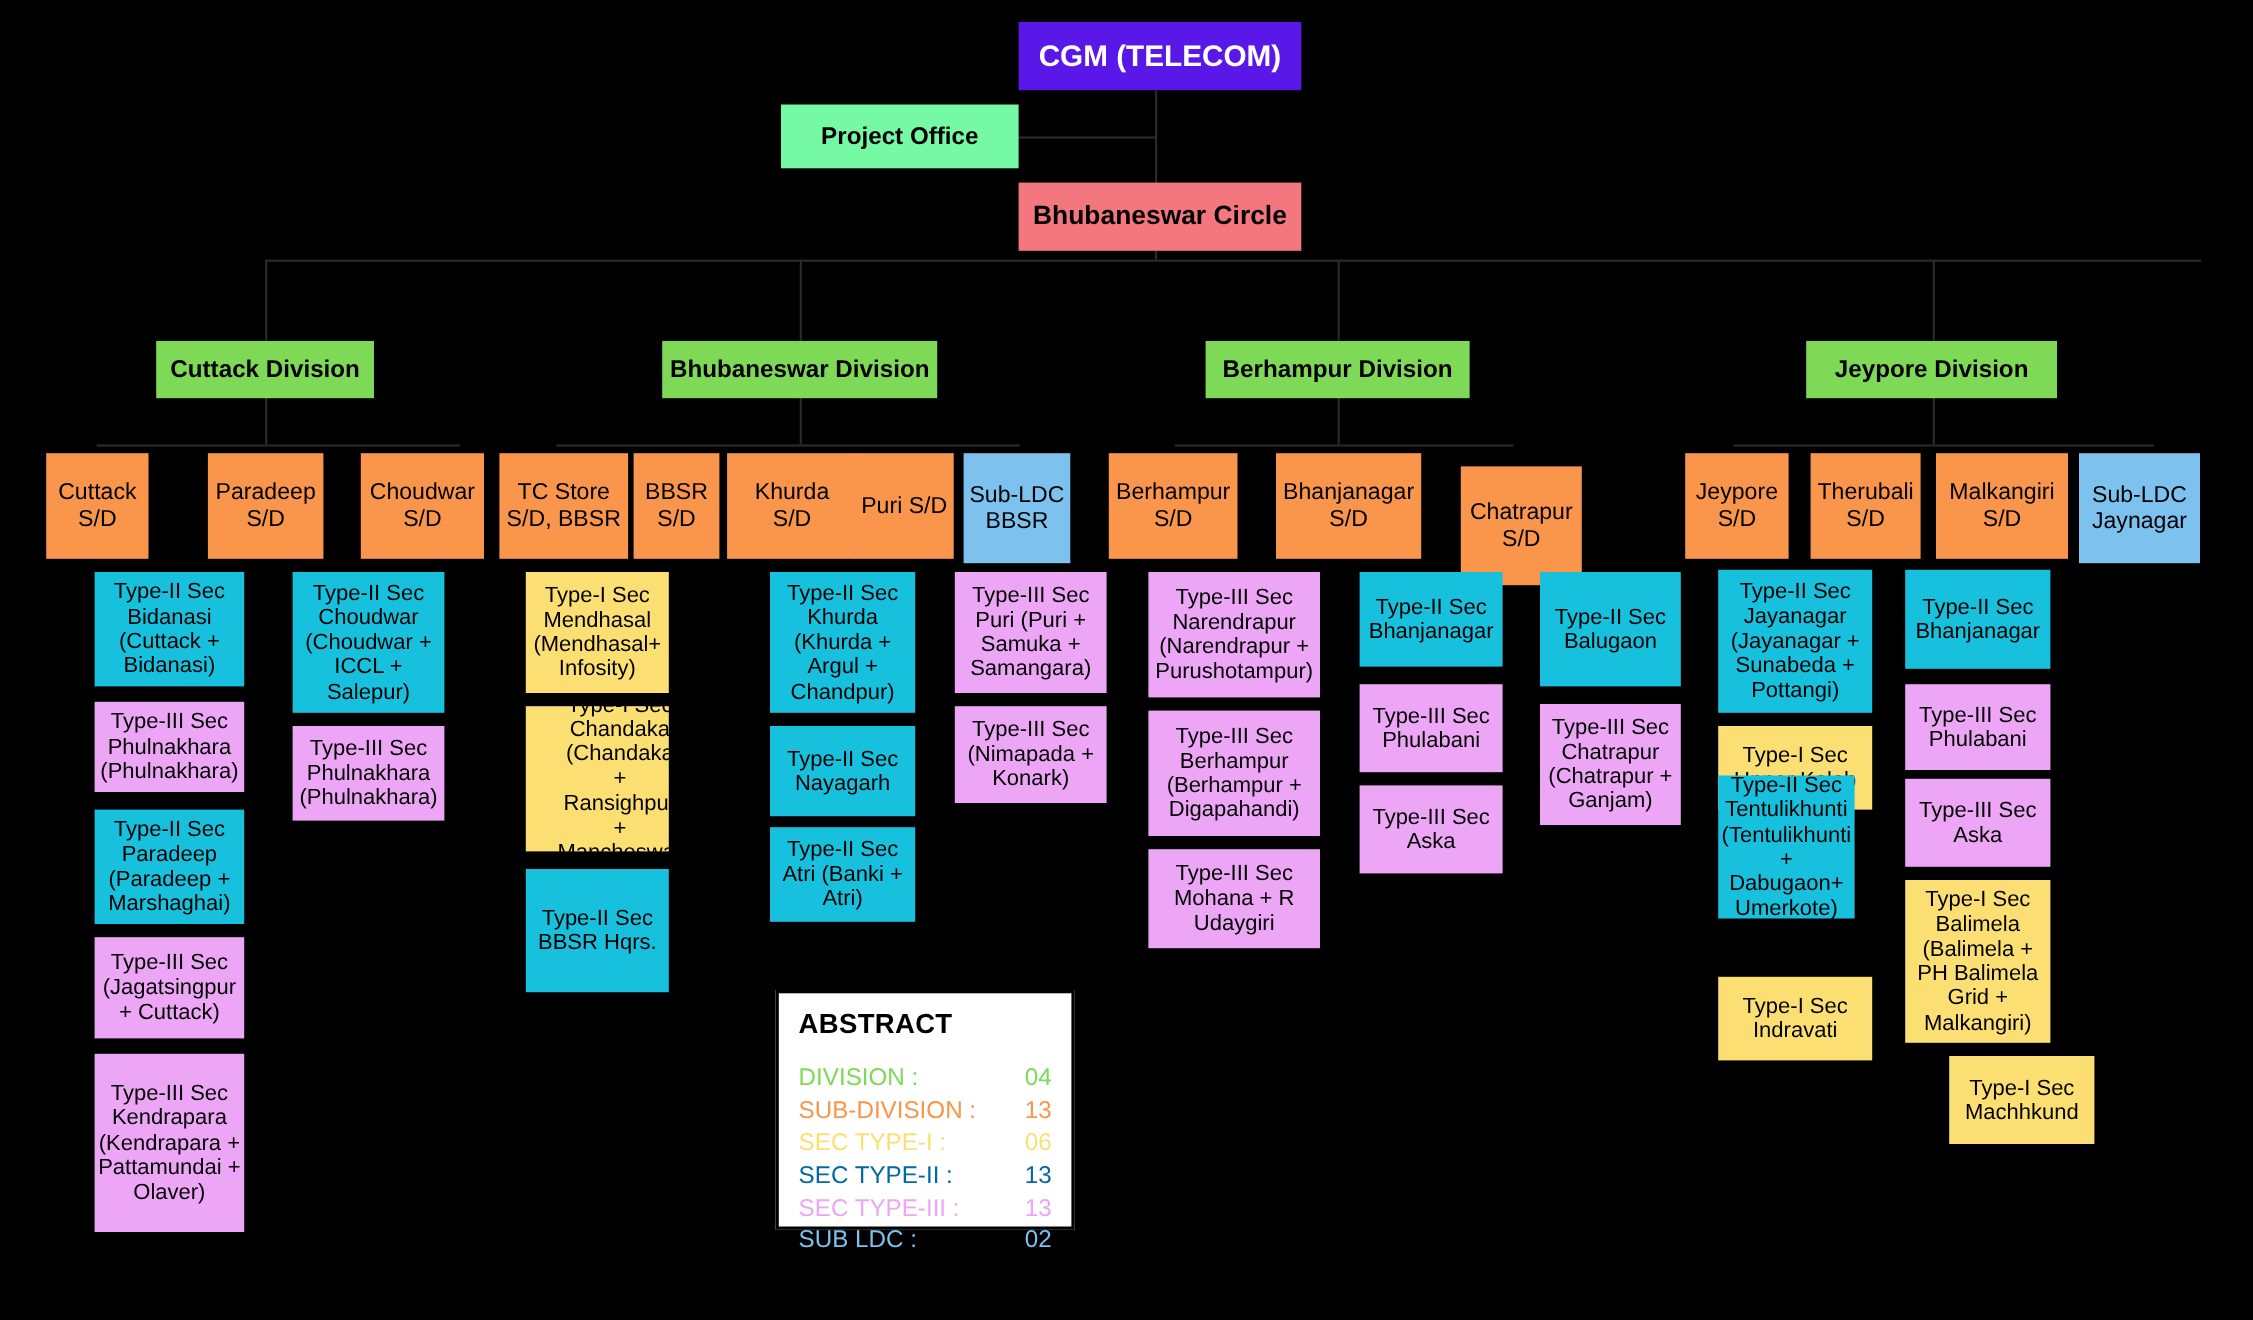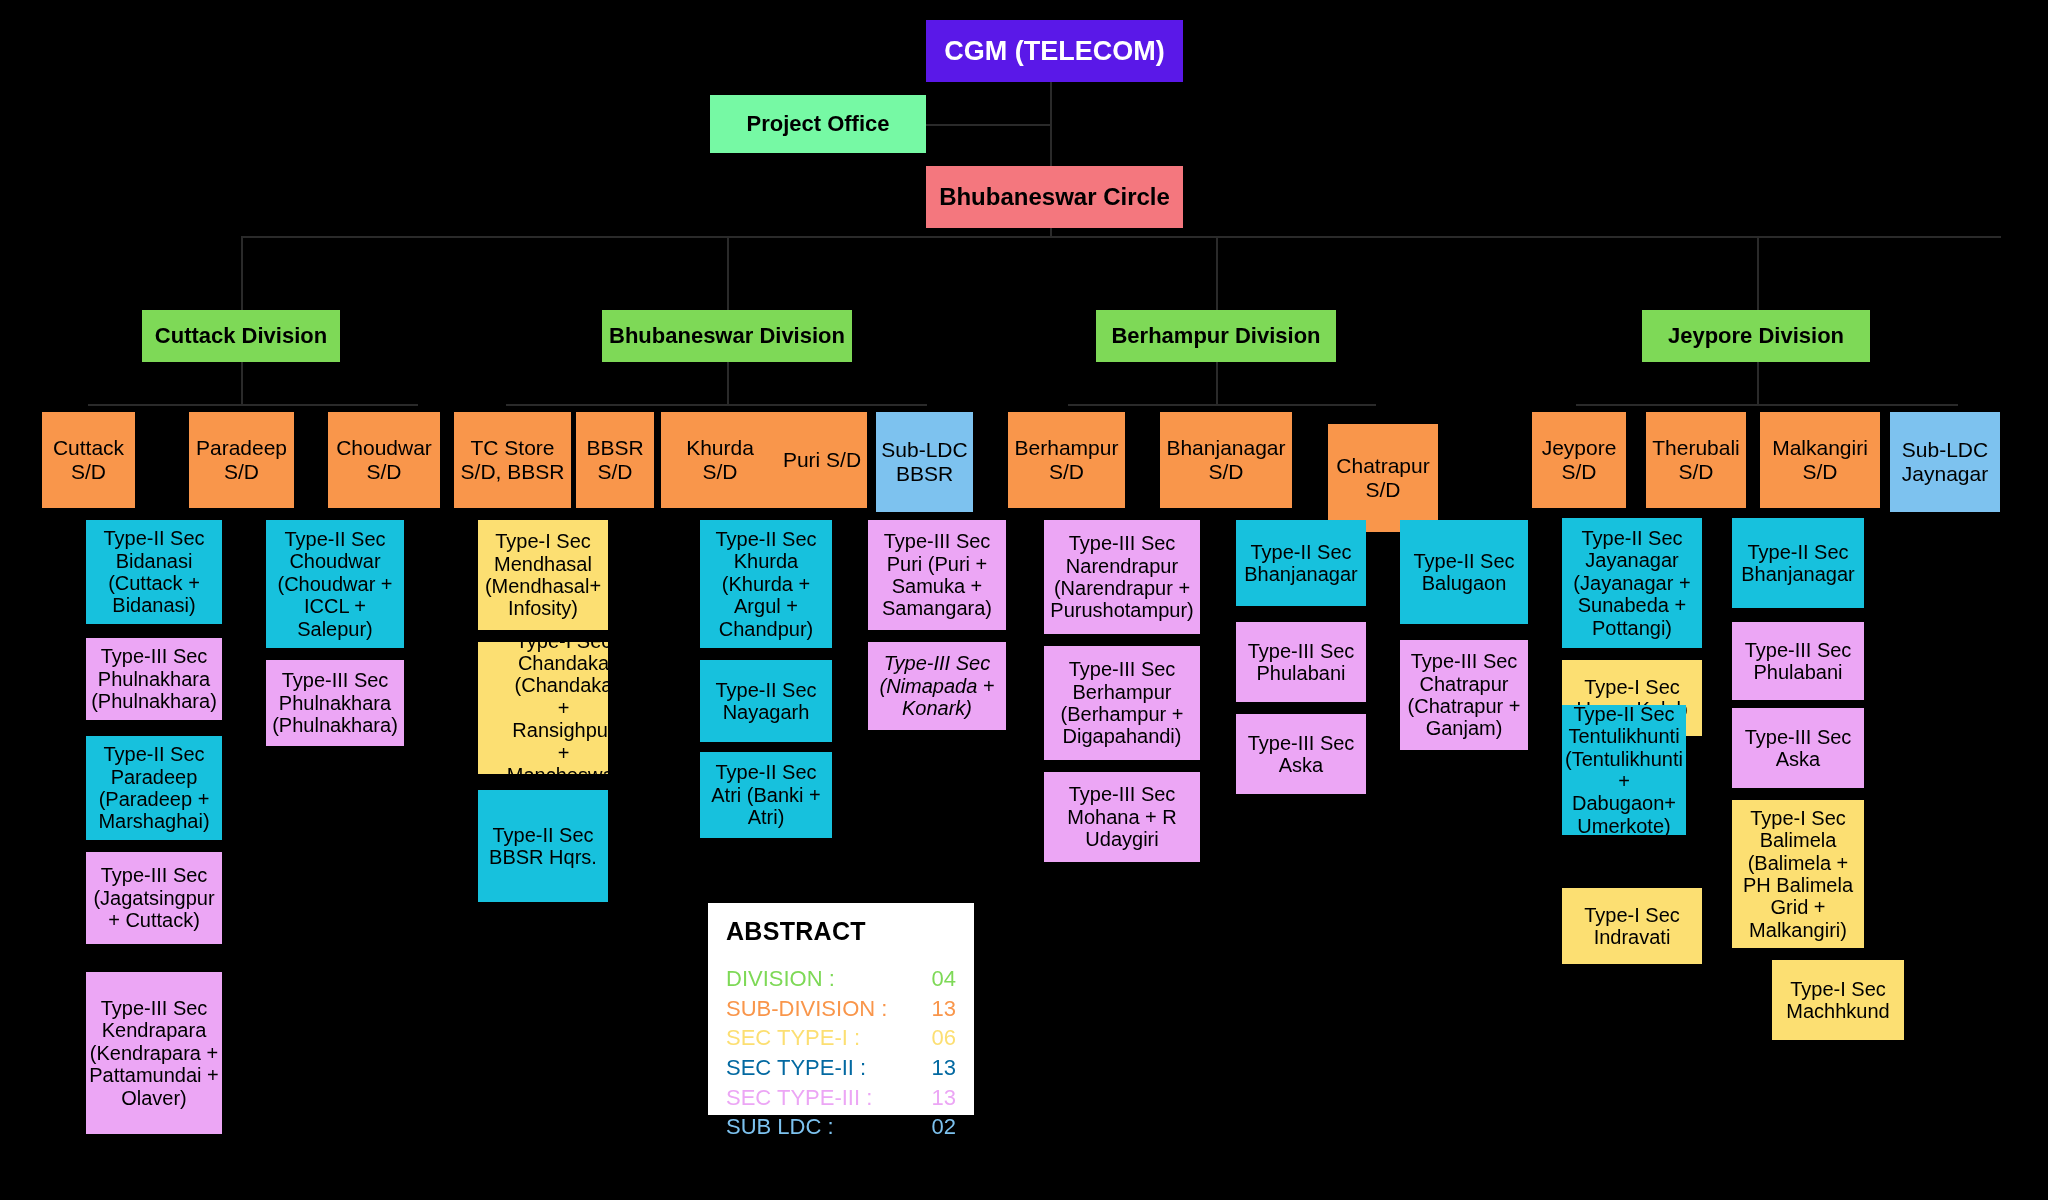--- a/index.html
+++ b/index.html
@@ -102,35 +102,35 @@
 S/D</div>
   <div class="node sd" style="left:1760px;top:412px;width:120px;height:96px;">Malkangiri
 S/D</div>
   <div class="node subldc" style="left:1890px;top:412px;width:110px;height:100px;">Sub-LDC
 Jaynagar</div>
 
   <div class="node t2" style="left:86px;top:520px;width:136px;height:104px;">Type-II Sec Bidanasi (Cuttack + Bidanasi)</div>
   <div class="node t3" style="left:86px;top:638px;width:136px;height:82px;">Type-III Sec Phulnakhara (Phulnakhara)</div>
   <div class="node t2" style="left:86px;top:736px;width:136px;height:104px;">Type-II Sec Paradeep (Paradeep + Marshaghai)</div>
   <div class="node t3" style="left:86px;top:852px;width:136px;height:92px;">Type-III Sec (Jagatsingpur + Cuttack)</div>
-  <div class="node t3" style="left:86px;top:958px;width:136px;height:162px;margin-top:14px;">Type-III Sec Kendrapara (Kendrapara + Pattamundai + Olaver)</div>
+  <div class="node t3" style="left:86px;top:958px;width:136px;height:162px;">Type-III Sec Kendrapara (Kendrapara + Pattamundai + Olaver)</div>
 
   <div class="node t2" style="left:266px;top:520px;width:138px;height:128px;">Type-II Sec Choudwar (Choudwar + ICCL + Salepur)</div>
   <div class="node t3" style="left:266px;top:660px;width:138px;height:86px;">Type-III Sec Phulnakhara (Phulnakhara)</div>
 
   <div class="node t1" style="left:478px;top:520px;width:130px;height:110px;">Type-I Sec Mendhasal (Mendhasal+ Infosity)</div>
   <div class="node t1" style="left:478px;top:642px;width:130px;height:132px;padding-left:44px;">Type-I Sec Chandaka (Chandaka + Ransighpur + Mancheswar</div>
   <div class="node t2" style="left:478px;top:790px;width:130px;height:112px;">Type-II Sec BBSR Hqrs.</div>
 
   <div class="node t2" style="left:700px;top:520px;width:132px;height:128px;">Type-II Sec Khurda (Khurda + Argul + Chandpur)</div>
   <div class="node t2" style="left:700px;top:660px;width:132px;height:82px;">Type-II Sec Nayagarh</div>
   <div class="node t2" style="left:700px;top:752px;width:132px;height:86px;">Type-II Sec Atri (Banki + Atri)</div>
 
   <div class="node t3" style="left:868px;top:520px;width:138px;height:110px;">Type-III Sec Puri (Puri + Samuka + Samangara)</div>
-  <div class="node t3" style="left:868px;top:642px;width:138px;height:88px;font-style:italic;">Type-III Sec (Nimapada + Konark)</div>
+  <div class="node t3" style="left:868px;top:642px;width:138px;height:88px;">Type-III Sec (Nimapada + Konark)</div>
 
   <div class="node t3" style="left:1044px;top:520px;width:156px;height:114px;">Type-III Sec Narendrapur (Narendrapur + Purushotampur)</div>
   <div class="node t3" style="left:1044px;top:646px;width:156px;height:114px;">Type-III Sec Berhampur (Berhampur + Digapahandi)</div>
   <div class="node t3" style="left:1044px;top:772px;width:156px;height:90px;">Type-III Sec Mohana + R Udaygiri</div>
 
   <div class="node t2" style="left:1236px;top:520px;width:130px;height:86px;">Type-II Sec Bhanjanagar</div>
   <div class="node t3" style="left:1236px;top:622px;width:130px;height:80px;">Type-III Sec Phulabani</div>
   <div class="node t3" style="left:1236px;top:714px;width:130px;height:80px;">Type-III Sec Aska</div>
 
   <div class="node t2" style="left:1400px;top:520px;width:128px;height:104px;">Type-II Sec Balugaon</div>

